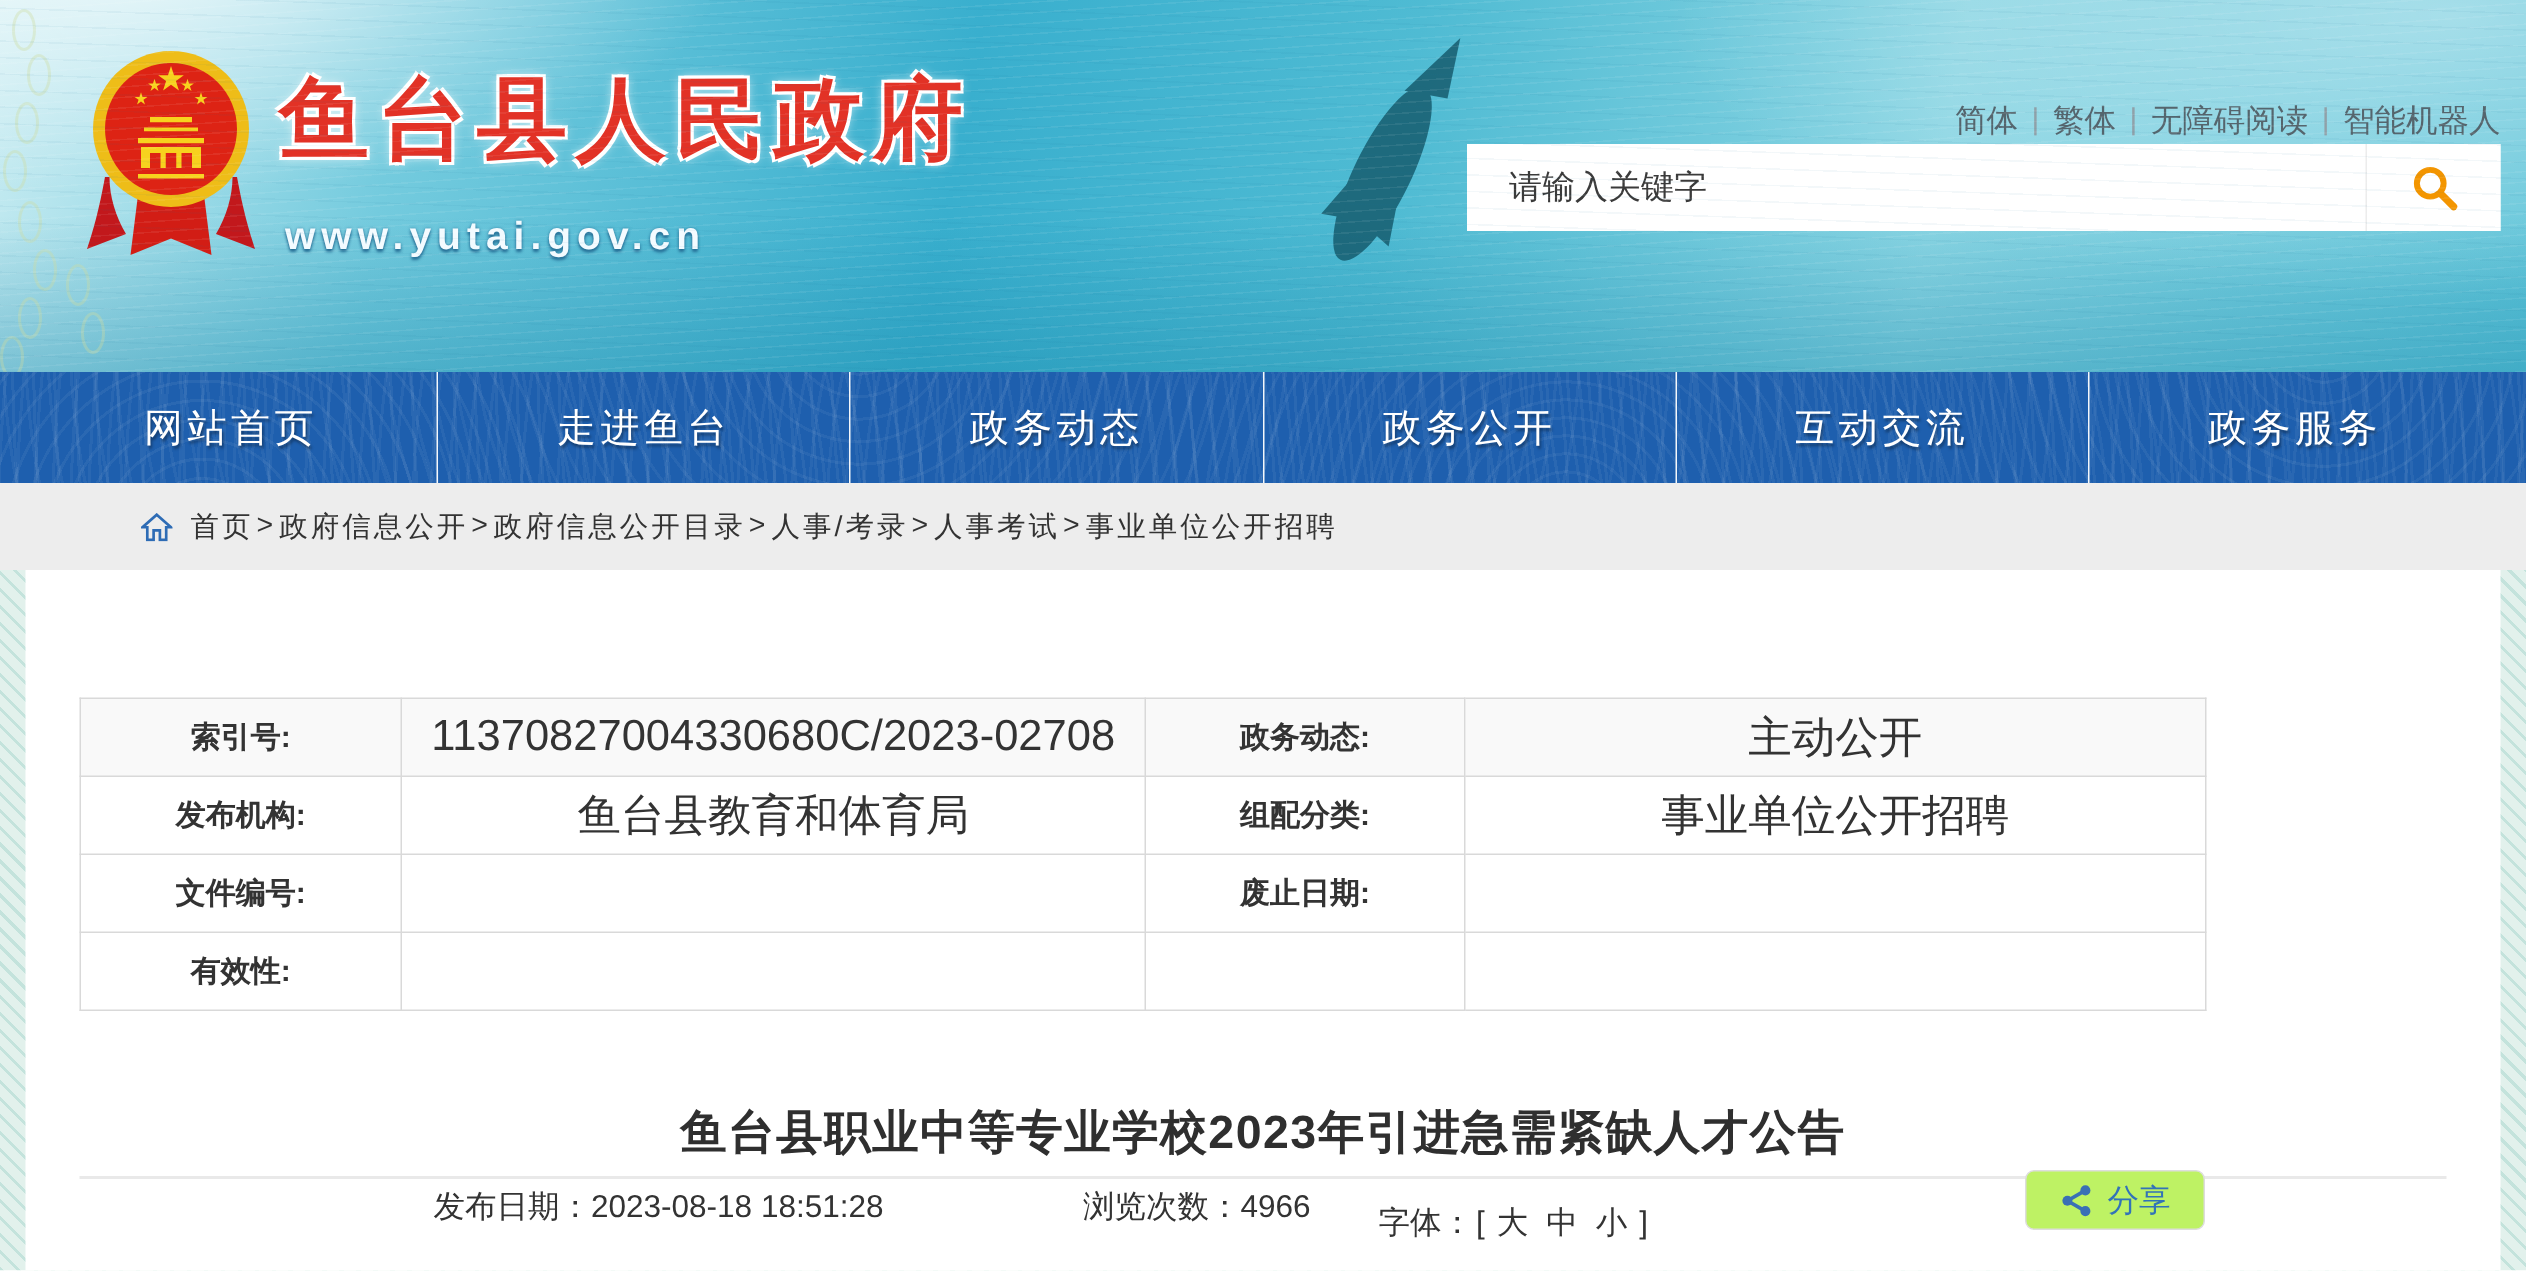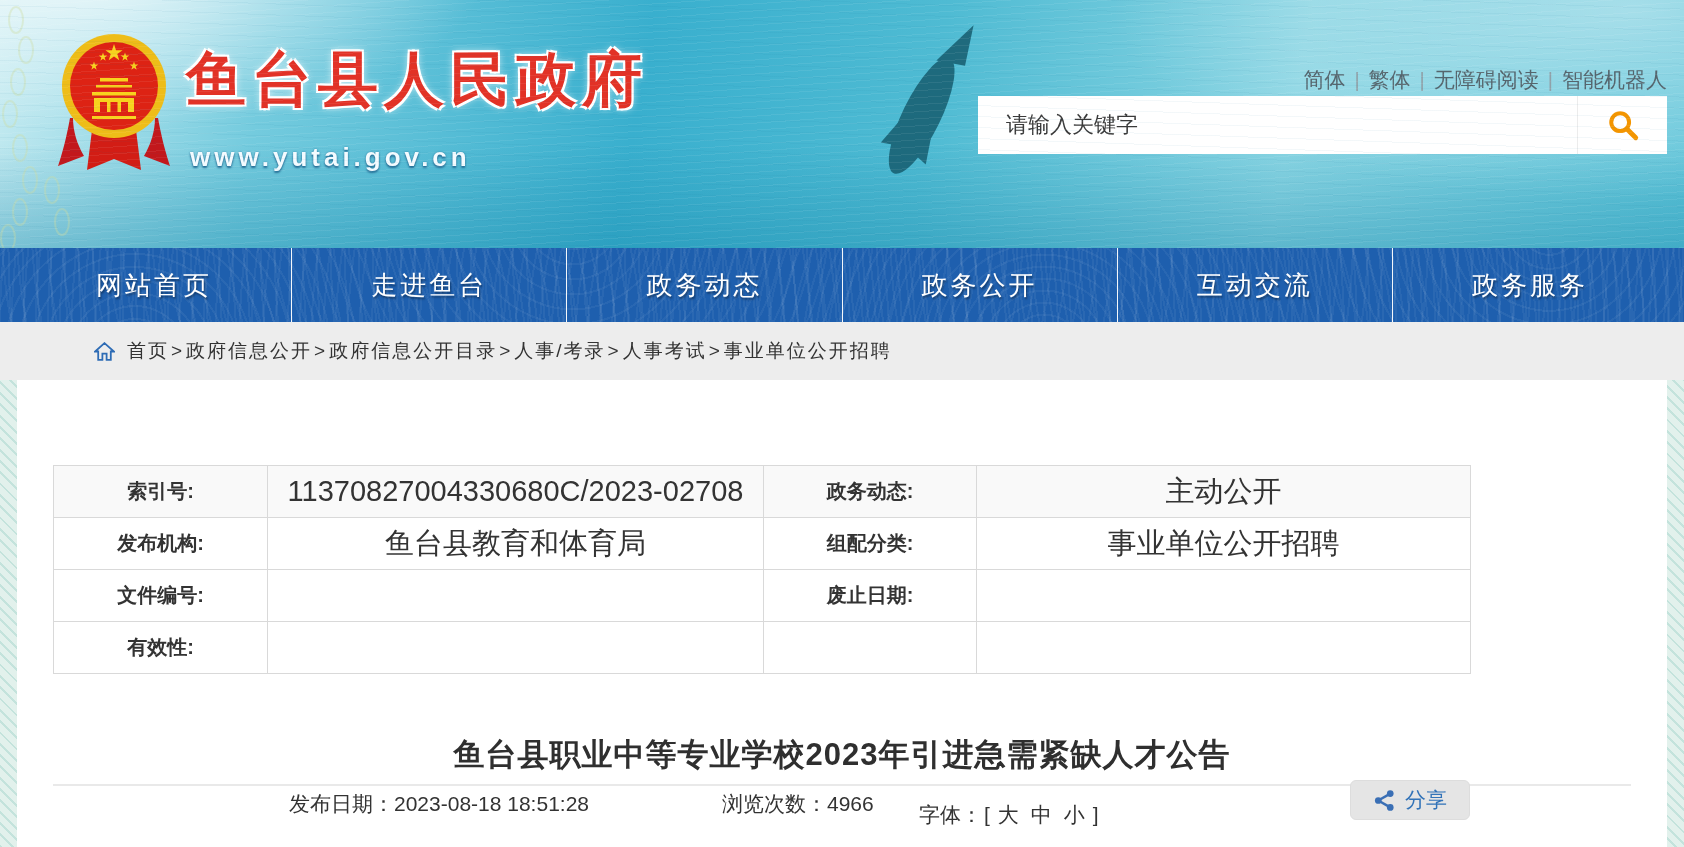--- a/index.html
+++ b/index.html
@@ -122,21 +122,21 @@
 
   .meta { position:absolute; left:0; top:400px; width:1650px; height:45px; font-size:21px; color:#333; }
   .meta .pub { position:absolute; left:272px; top:10px; }
   .meta .views { position:absolute; left:705px; top:10px; }
   .meta .fontsize { position:absolute; left:902px; top:10px;margin-top:11px; }
   .fs-item { margin:0 6px; cursor:pointer; }
   .bracket { margin:0 2px; }
 
   .share-btn {
     position:absolute; left:1333px; top:0; width:120px; height:40px;
-    background:#e5e5e5; border:1px solid #ddd; border-radius:6px; cursor:pointer;
+    background:#bef264; border:1px solid #ddd; border-radius:6px; cursor:pointer;
     display:flex; align-items:center; justify-content:center; gap:9px;
     font-family:inherit;
   }
   .share-label { font-size:21px; color:var(--link-blue,#3273b8); }
 </style>
 </head>
 <body>
 
 <div class="page">
 

